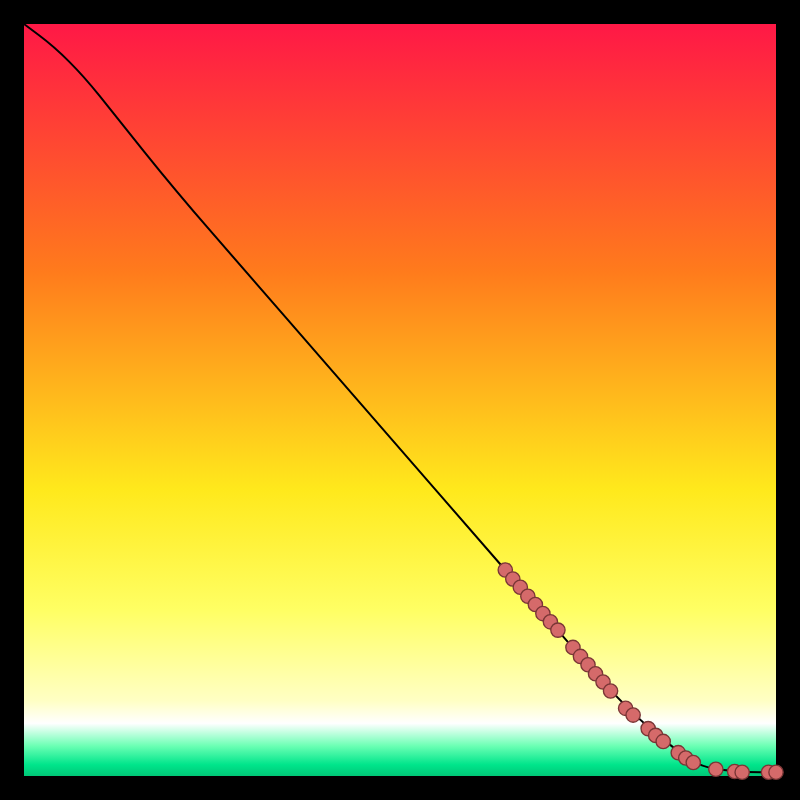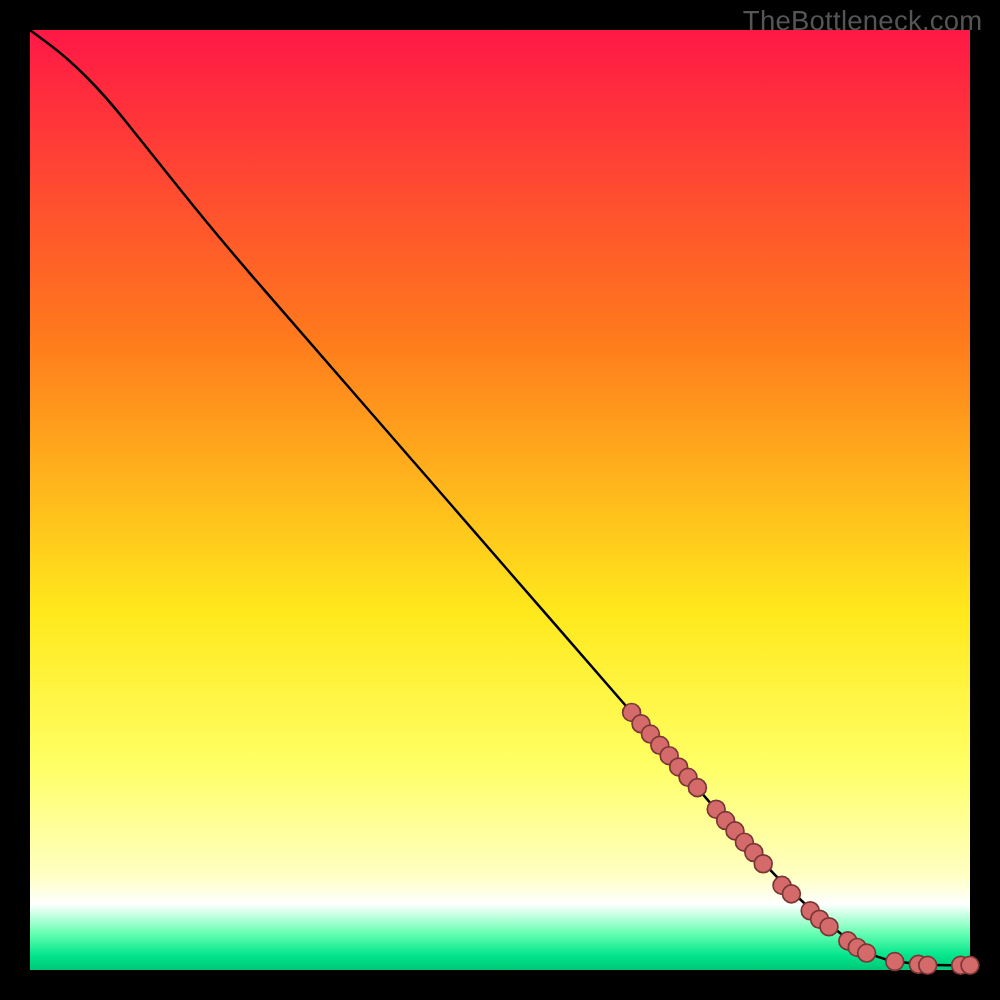--- a/index.html
+++ b/index.html
@@ -43,21 +43,20 @@
     inset: 0;
     width: 100%;
     height: 100%;
     overflow: visible;
   }
 </style>
 </head>
 <body>
 
 <div class="frame">
-  <div class="watermark">TheBottleneck.com</div>
 
   <div class="plot">
     <svg class="grad" viewBox="0 0 100 100" preserveAspectRatio="none">
       <defs>
         <linearGradient id="bg" x1="0" y1="0" x2="0" y2="1">
             <stop offset="0%" stop-color="#ff1846"></stop>
             <stop offset="33%" stop-color="#ff7b1c"></stop>
             <stop offset="62%" stop-color="#ffe91c"></stop>
             <stop offset="78%" stop-color="#ffff64"></stop>
             <stop offset="90%" stop-color="#ffffc4"></stop>

